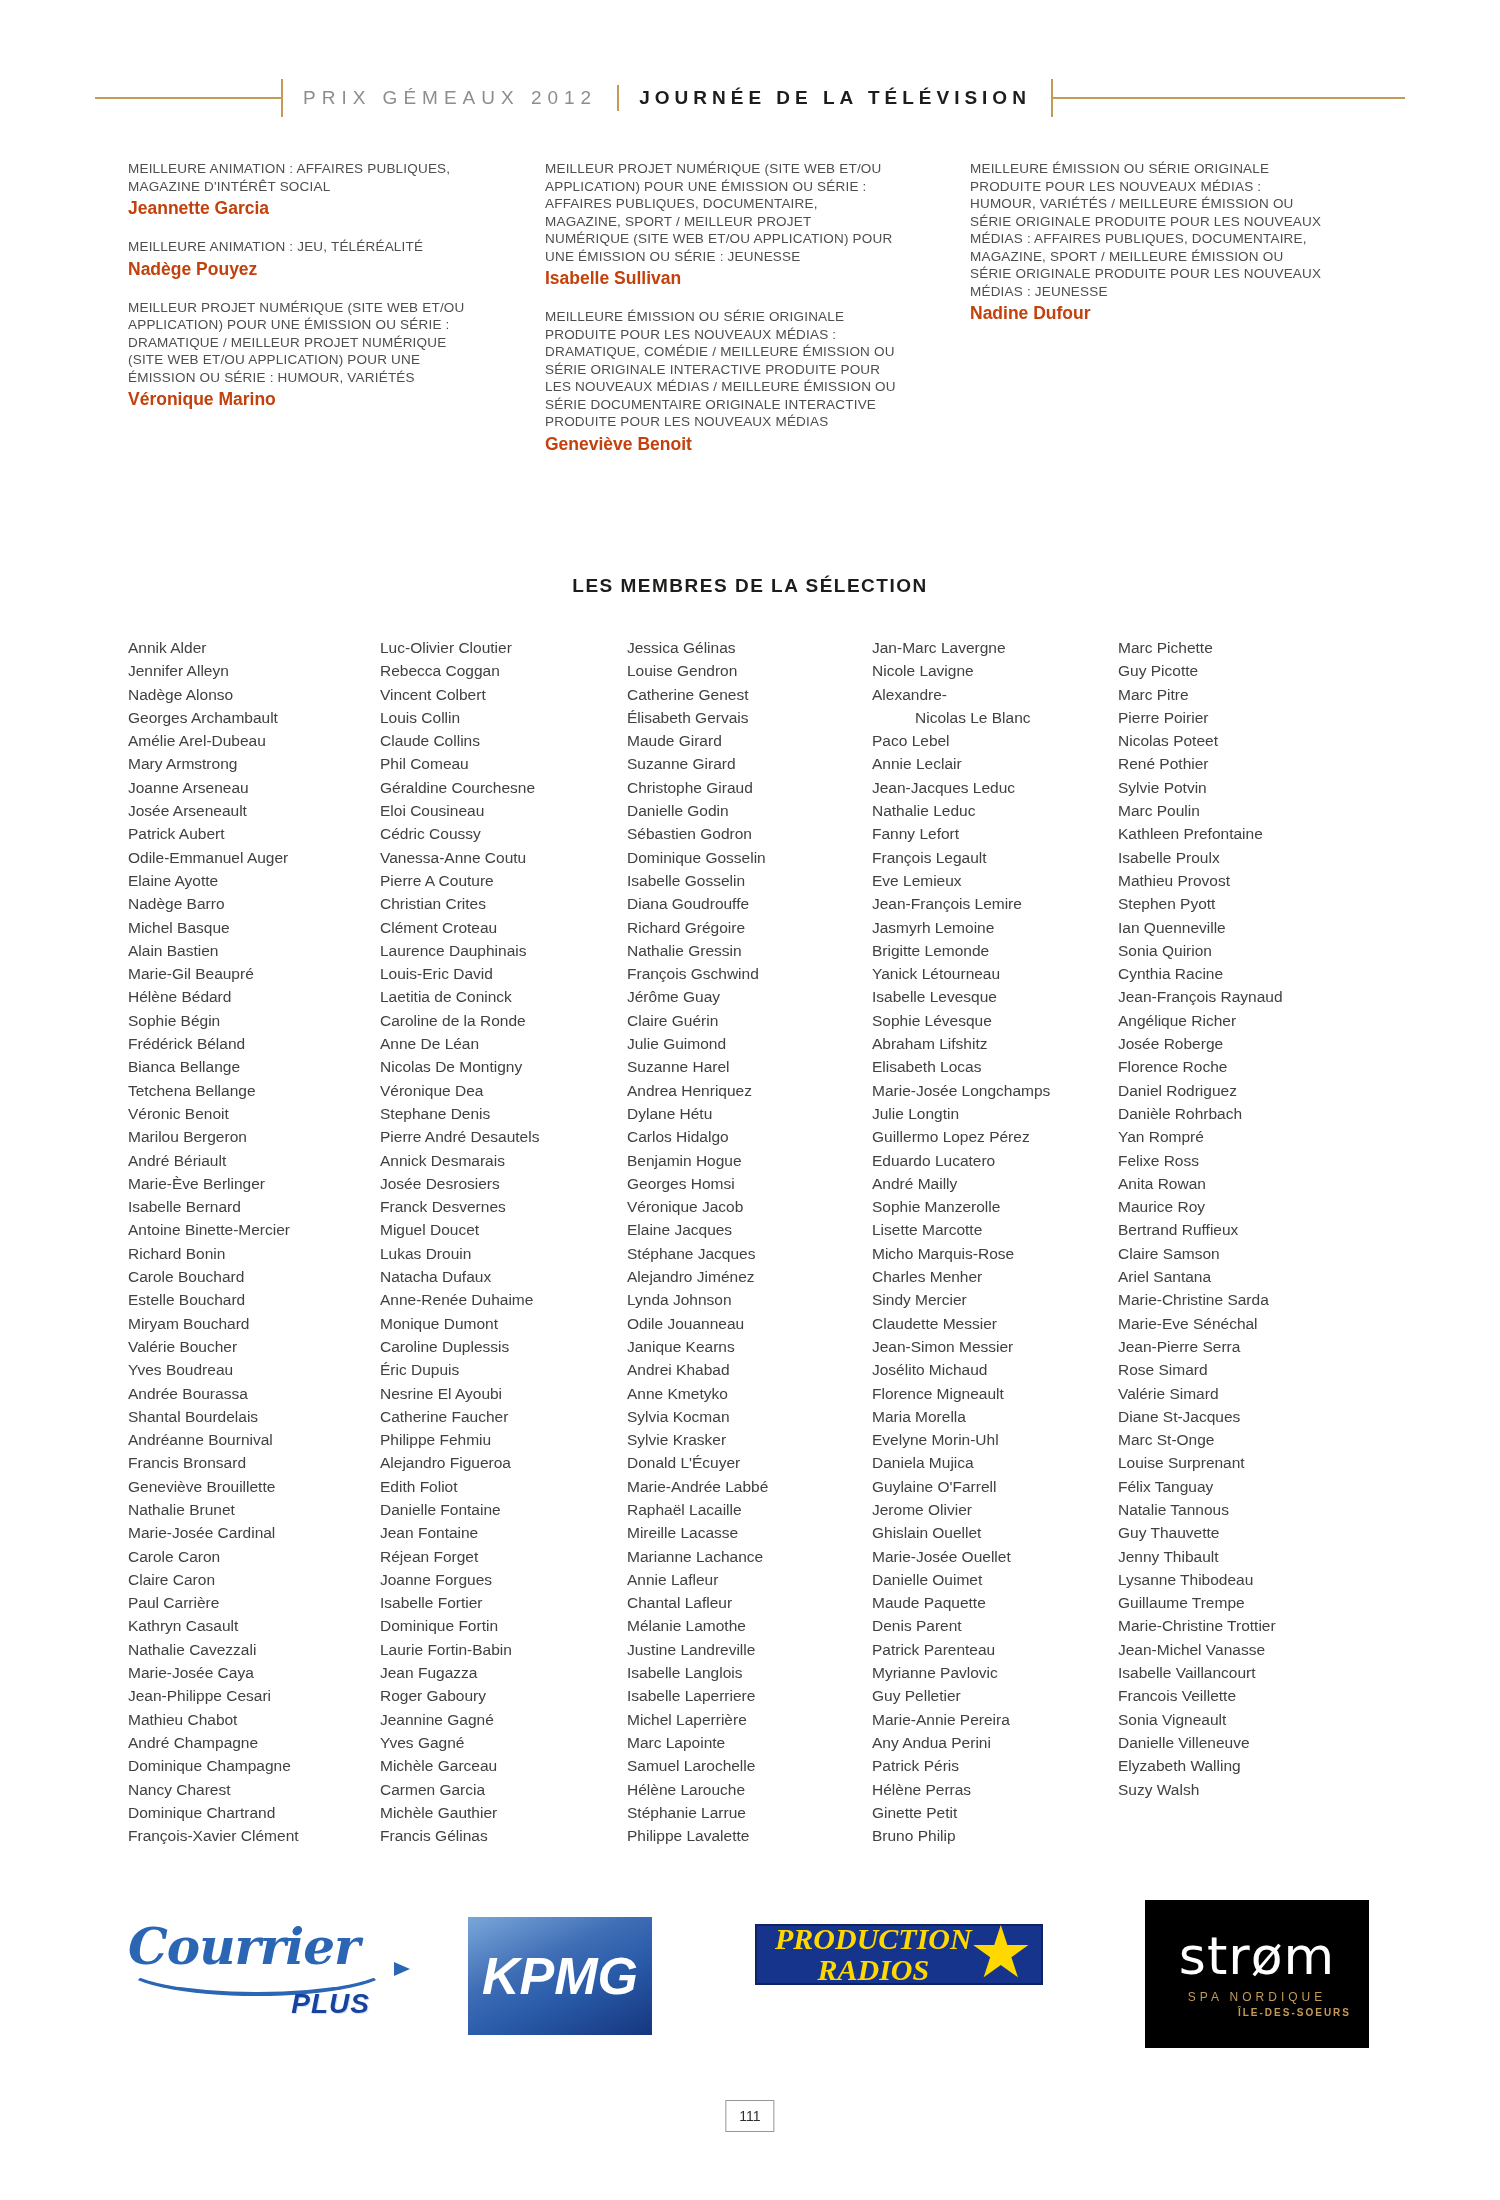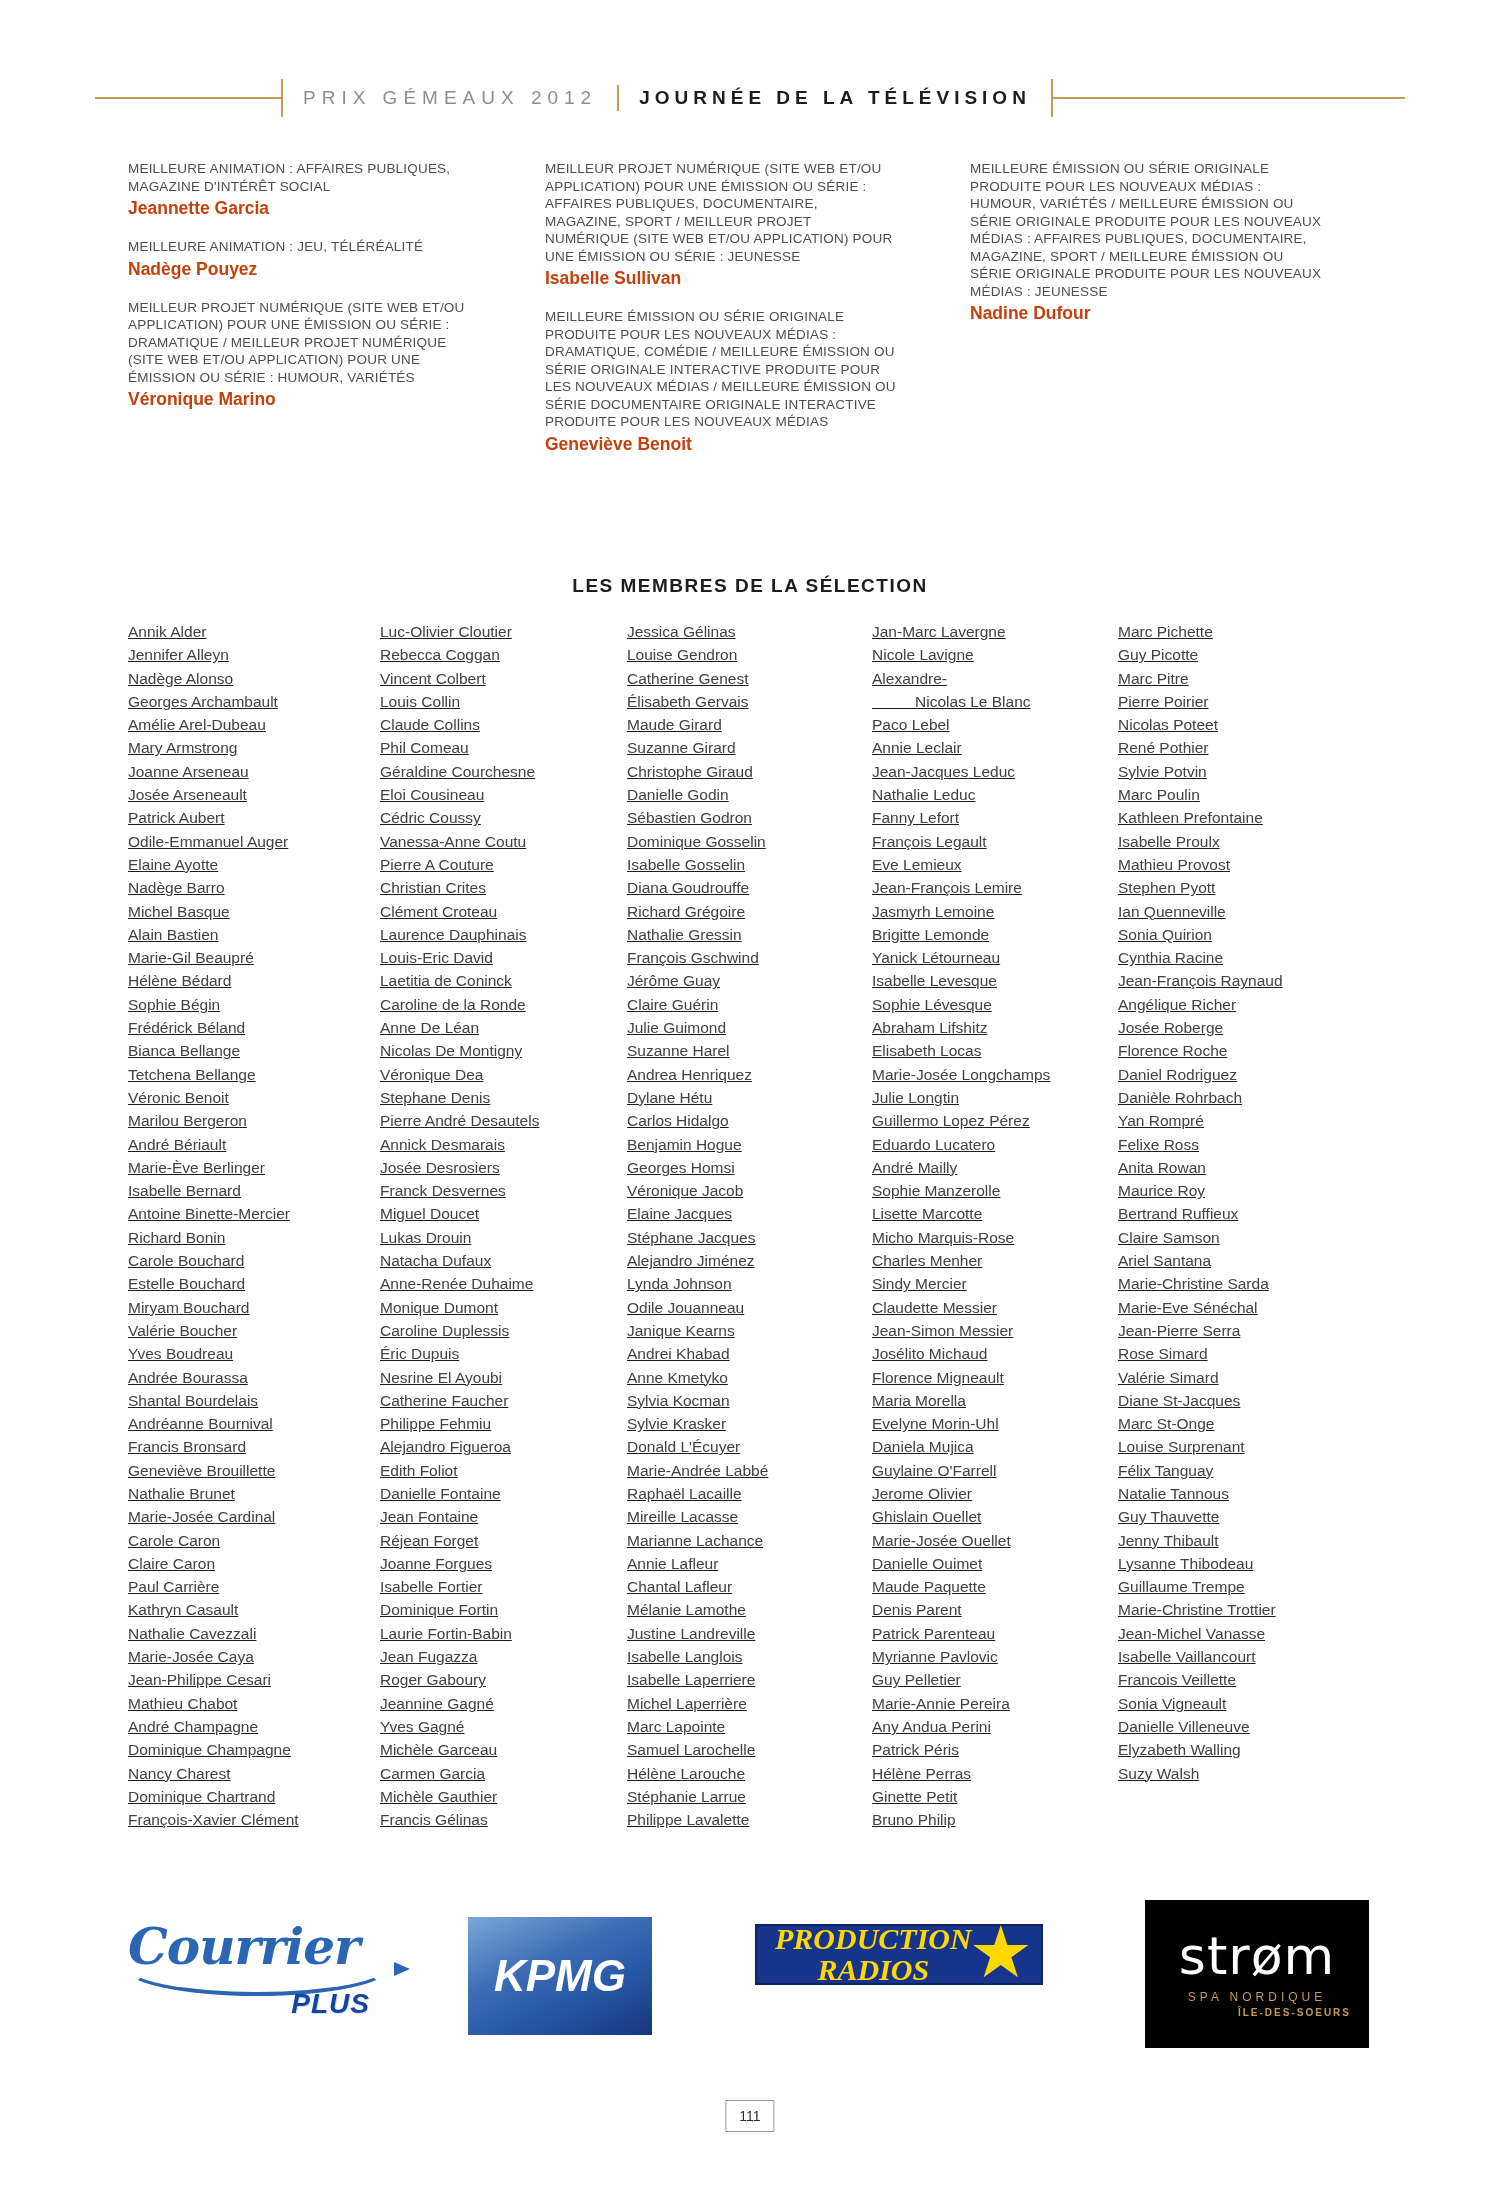--- a/index.html
+++ b/index.html
@@ -18,41 +18,41 @@
   .h-title.right{color:#1d1d1b;font-weight:bold;letter-spacing:5px;}
   .h-divider{width:2px;height:26px;background:#c49a58;}
   
   .awards{position:absolute;top:160px;left:128px;display:grid;grid-template-columns:417px 425px 430px;}
   .award-entry{margin-bottom:19px;}
   .award-cat{font-size:13.5px;line-height:17.5px;color:#4e4e4e;letter-spacing:0.2px;max-width:352px;text-transform:uppercase;}
   .award-winner{font-size:17.5px;font-weight:bold;color:#c2410c;margin-top:3px;}
   
   .members-title{position:absolute;top:575px;left:0;width:100%;text-align:center;
     font-size:19px;font-weight:bold;letter-spacing:1.5px;color:#1d1d1b;}
-  .members{position:absolute;top:620px;left:128px;display:grid;
-    grid-template-columns:252px 247px 245px 246px 252px;text-decoration:underline;}
+  .members{position:absolute;top:636px;left:128px;display:grid;
+    grid-template-columns:252px 247px 245px 246px 252px;}
   .member-col{font-size:15.5px;line-height:23.3px;color:#414141;}
   .member-name{white-space:nowrap;}
   
   .sponsor{position:absolute;}
   
   .courrier-logo{left:128px;top:1922px;width:270px;height:100px;}
   .courrier-script{font-family:"DejaVu Serif",serif;font-style:italic;font-weight:bold;
     font-size:50px;color:#2b66b5;line-height:1;letter-spacing:-1px;}
   .courrier-swoosh{position:absolute;left:-6px;top:14px;width:262px;height:52px;
     border:4px solid transparent;border-bottom-color:#2b66b5;border-radius:50%;}
   .courrier-arrow{position:absolute;right:-12px;top:40px;width:0;height:0;
     border-left:16px solid #2b66b5;border-top:7px solid transparent;border-bottom:7px solid transparent;}
   .courrier-plus{position:absolute;right:28px;bottom:2px;font-style:italic;font-weight:bold;
     font-size:28px;color:#1743a0;letter-spacing:1px;text-shadow:1px 1px 0 #cfe0f5;}
   
   .kpmg-logo{left:468px;top:1917px;width:184px;height:118px;
     background:linear-gradient(155deg,#7aa7d9 0%,#3f6db5 38%,#2a5caa 60%,#16367f 100%);
     display:flex;align-items:center;justify-content:center;}
-  .kpmg-word{color:#ffffff;font-style:italic;font-weight:bold;font-size:44px;letter-spacing:0px;text-align:right;}
+  .kpmg-word{color:#ffffff;font-style:italic;font-weight:bold;font-size:52px;letter-spacing:0px;text-align:right;}
   
   .prod-logo{left:755px;top:1924px;width:288px;height:61px;background:#16348c;
     display:flex;align-items:center;position:relative;box-sizing:border-box;
     border:2px solid #0d2366;}
   .prod-text{margin-left:18px;font-family:"Liberation Serif",serif;font-style:italic;font-weight:bold;
     color:#ffd800;line-height:1.02;text-align:center;}
   .prod-line1{font-size:30px;letter-spacing:0px;}
   .prod-line2{font-size:30px;}
   .prod-star{position:absolute;right:8px;top:50%;transform:translateY(-54%);
     font-size:72px;color:#ffd800;line-height:1;}

